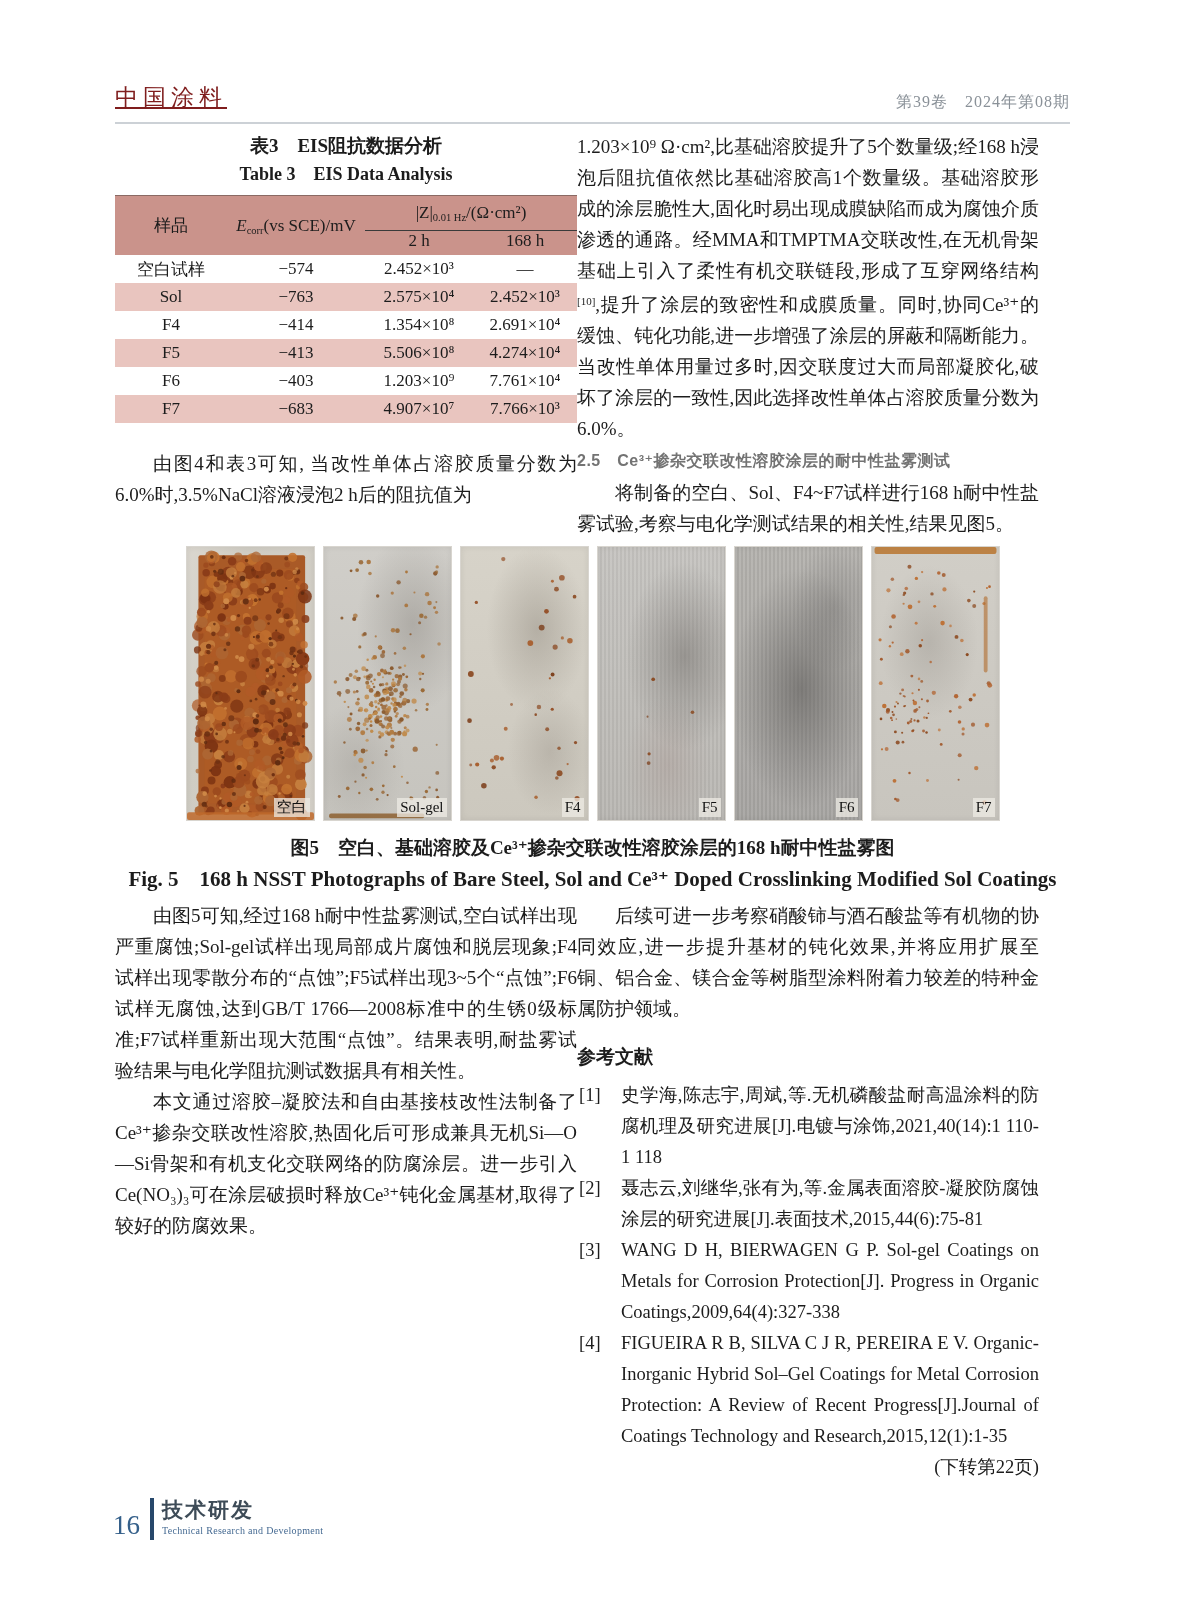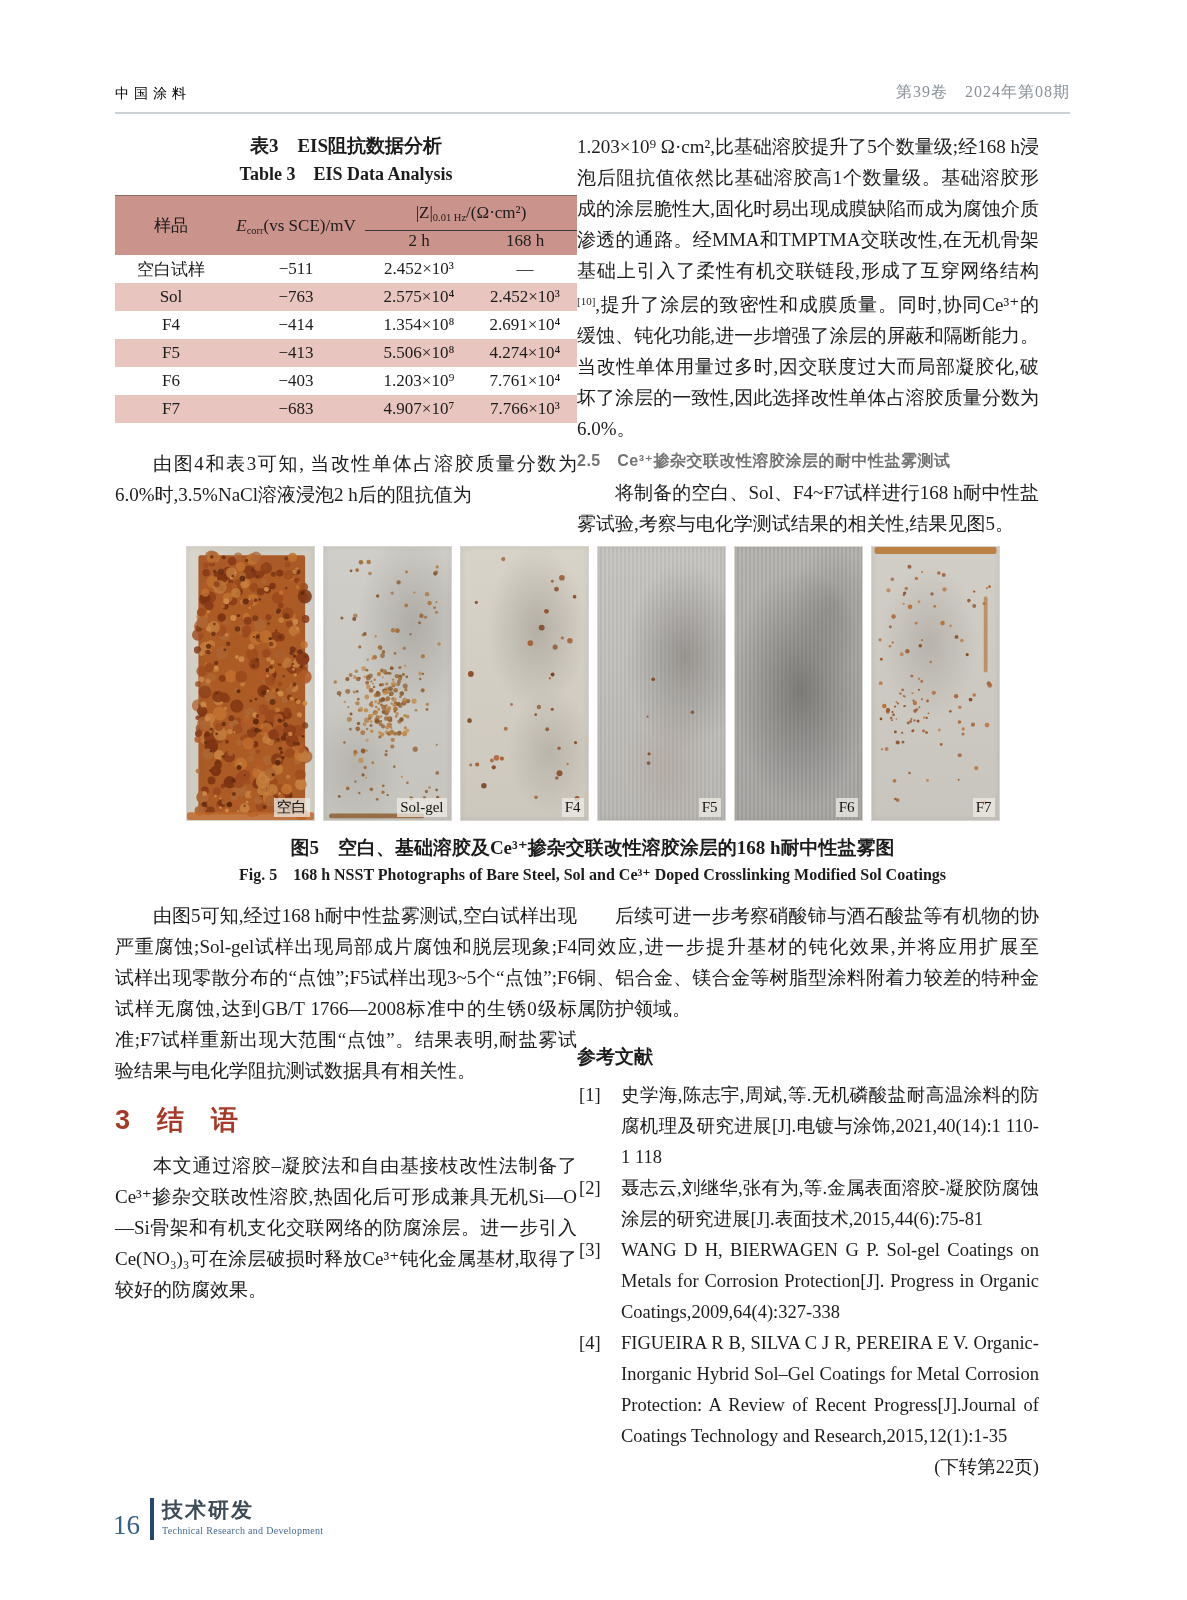--- a/index.html
+++ b/index.html
@@ -3,21 +3,21 @@
 <meta charset="utf-8">
 <style>
   html,body{margin:0;padding:0;background:#e8e8e8;}
   .page{position:relative;width:1187px;height:1600px;margin:0 auto;background:#ffffff;
         font-family:"Liberation Serif","DejaVu Serif",serif;color:#1c1c1c;overflow:hidden;}
 
   
   .runhead{position:absolute;top:82px;left:115px;right:117px;display:flex;
            justify-content:space-between;align-items:flex-end;
            border-bottom:2px solid #ccd1d6;padding-bottom:9px;}
-  .runhead .jname{font-size:14px;color:#000000;letter-spacing:5px;}
+  .runhead .jname{font-size:23px;color:#7f1d1d;letter-spacing:5px;text-decoration:underline;}
   .runhead .jissue{font-size:16px;color:#8a9198;letter-spacing:1px;}
 
   
   .cols{position:absolute;left:115px;width:955px;display:flex;}
   .top-cols{top:131px;}
   .bottom-cols{top:900px;}
   .col{width:462px;}
 
   .para{font-size:19px;line-height:31px;text-align:justify;text-indent:2em;margin:0;}
   .para.noindent{text-indent:0;}
@@ -67,21 +67,21 @@
       linear-gradient(#c6c4c0,#b9b7b3);}
   .panel[data-rust="none"]{background:
       radial-gradient(88px 155px at 52% 52%,rgba(86,84,82,.55),transparent 78%),
       radial-gradient(60px 90px at 78% 22%,rgba(120,118,116,.4),transparent 70%),
       repeating-linear-gradient(90deg,rgba(255,255,255,.05) 0 2px,rgba(0,0,0,.05) 2px 4px),
       linear-gradient(#b5b3af,#a8a6a3);}
   .panel[data-rust="many"]{background:
       radial-gradient(70px 110px at 45% 35%,rgba(150,145,138,.4),transparent 70%),
       linear-gradient(#d1cec7,#c8c5be);}
   .fig-cap-zh{font-size:19px;font-weight:bold;text-align:center;margin:14px 0 4px;}
-  .fig-cap-en{font-size:16px;font-weight:bold;text-align:center;margin:0;}
+  .fig-cap-en{font-size:21px;font-weight:bold;text-align:center;margin:0;}
 
   
   .refs-title{font-size:19px;font-weight:bold;text-align:left;margin:20px 0 10px;}
   .ref{position:relative;font-size:18.5px;line-height:31px;text-align:justify;
        padding-left:44px;margin:0;}
   .ref .ref-num{position:absolute;left:2px;top:0;}
   .continued{font-size:18.5px;line-height:31px;text-align:right;margin:0;}
 
   
   .footer{position:absolute;left:113px;top:1498px;display:flex;align-items:stretch;}
@@ -119,21 +119,21 @@
             <th colspan="2" class="zspan"><span>|Z|</span><span class="subsm">0.01 Hz</span><span>/(Ω·cm²)</span></th>
           </tr>
           <tr class="h2">
             <th>2 h</th>
             <th>168 h</th>
           </tr>
         </thead>
         <tbody>
           <tr>
               <td>空白试样</td>
-              <td>−511</td>
+              <td>−574</td>
               <td>2.452×10³</td>
               <td>—</td>
             </tr>
           <tr class="shaded">
               <td>Sol</td>
               <td>−763</td>
               <td>2.575×10⁴</td>
               <td>2.452×10³</td>
             </tr>
           <tr>
@@ -1112,21 +1112,20 @@
           <span class="panel-label">F7</span>
         </div>
     </div>
     <p class="fig-cap-zh">图5　空白、基础溶胶及Ce³⁺掺杂交联改性溶胶涂层的168 h耐中性盐雾图</p>
     <p class="fig-cap-en">Fig. 5　168 h NSST Photographs of Bare Steel, Sol and Ce³⁺ Doped Crosslinking Modified Sol Coatings</p>
   </div>
 
   <div class="cols bottom-cols">
     <div class="col">
       <p class="para">由图5可知,经过168 h耐中性盐雾测试,空白试样出现严重腐蚀;Sol-gel试样出现局部成片腐蚀和脱层现象;F4试样出现零散分布的“点蚀”;F5试样出现3~5个“点蚀”;F6试样无腐蚀,达到GB/T 1766—2008标准中的生锈0级标准;F7试样重新出现大范围“点蚀”。结果表明,耐盐雾试验结果与电化学阻抗测试数据具有相关性。</p>
-      <h2 class="red-h1">3　结　语</h2>
       <p class="para">本文通过溶胶–凝胶法和自由基接枝改性法制备了Ce³⁺掺杂交联改性溶胶,热固化后可形成兼具无机Si—O—Si骨架和有机支化交联网络的防腐涂层。进一步引入Ce(NO₃)₃可在涂层破损时释放Ce³⁺钝化金属基材,取得了较好的防腐效果。</p>
     </div>
 
     <div class="col">
       <p class="para">后续可进一步考察硝酸铈与酒石酸盐等有机物的协同效应,进一步提升基材的钝化效果,并将应用扩展至铜、铝合金、镁合金等树脂型涂料附着力较差的特种金属防护领域。</p>
       <p class="refs-title">参考文献</p>
       <p class="ref"><span class="ref-num">[1]</span><span>史学海,陈志宇,周斌,等.无机磷酸盐耐高温涂料的防腐机理及研究进展[J].电镀与涂饰,2021,40(14):1 110-1 118</span></p>
       <p class="ref"><span class="ref-num">[2]</span><span>聂志云,刘继华,张有为,等.金属表面溶胶-凝胶防腐蚀涂层的研究进展[J].表面技术,2015,44(6):75-81</span></p>
       <p class="ref"><span class="ref-num">[3]</span><span>WANG D H, BIERWAGEN G P. Sol-gel Coatings on Metals for Corrosion Protection[J]. Progress in Organic Coatings,2009,64(4):327-338</span></p>
       <p class="ref"><span class="ref-num">[4]</span><span>FIGUEIRA R B, SILVA C J R, PEREIRA E V. Organic-Inorganic Hybrid Sol–Gel Coatings for Metal Corrosion Protection: A Review of Recent Progress[J].Journal of Coatings Technology and Research,2015,12(1):1-35</span></p>

